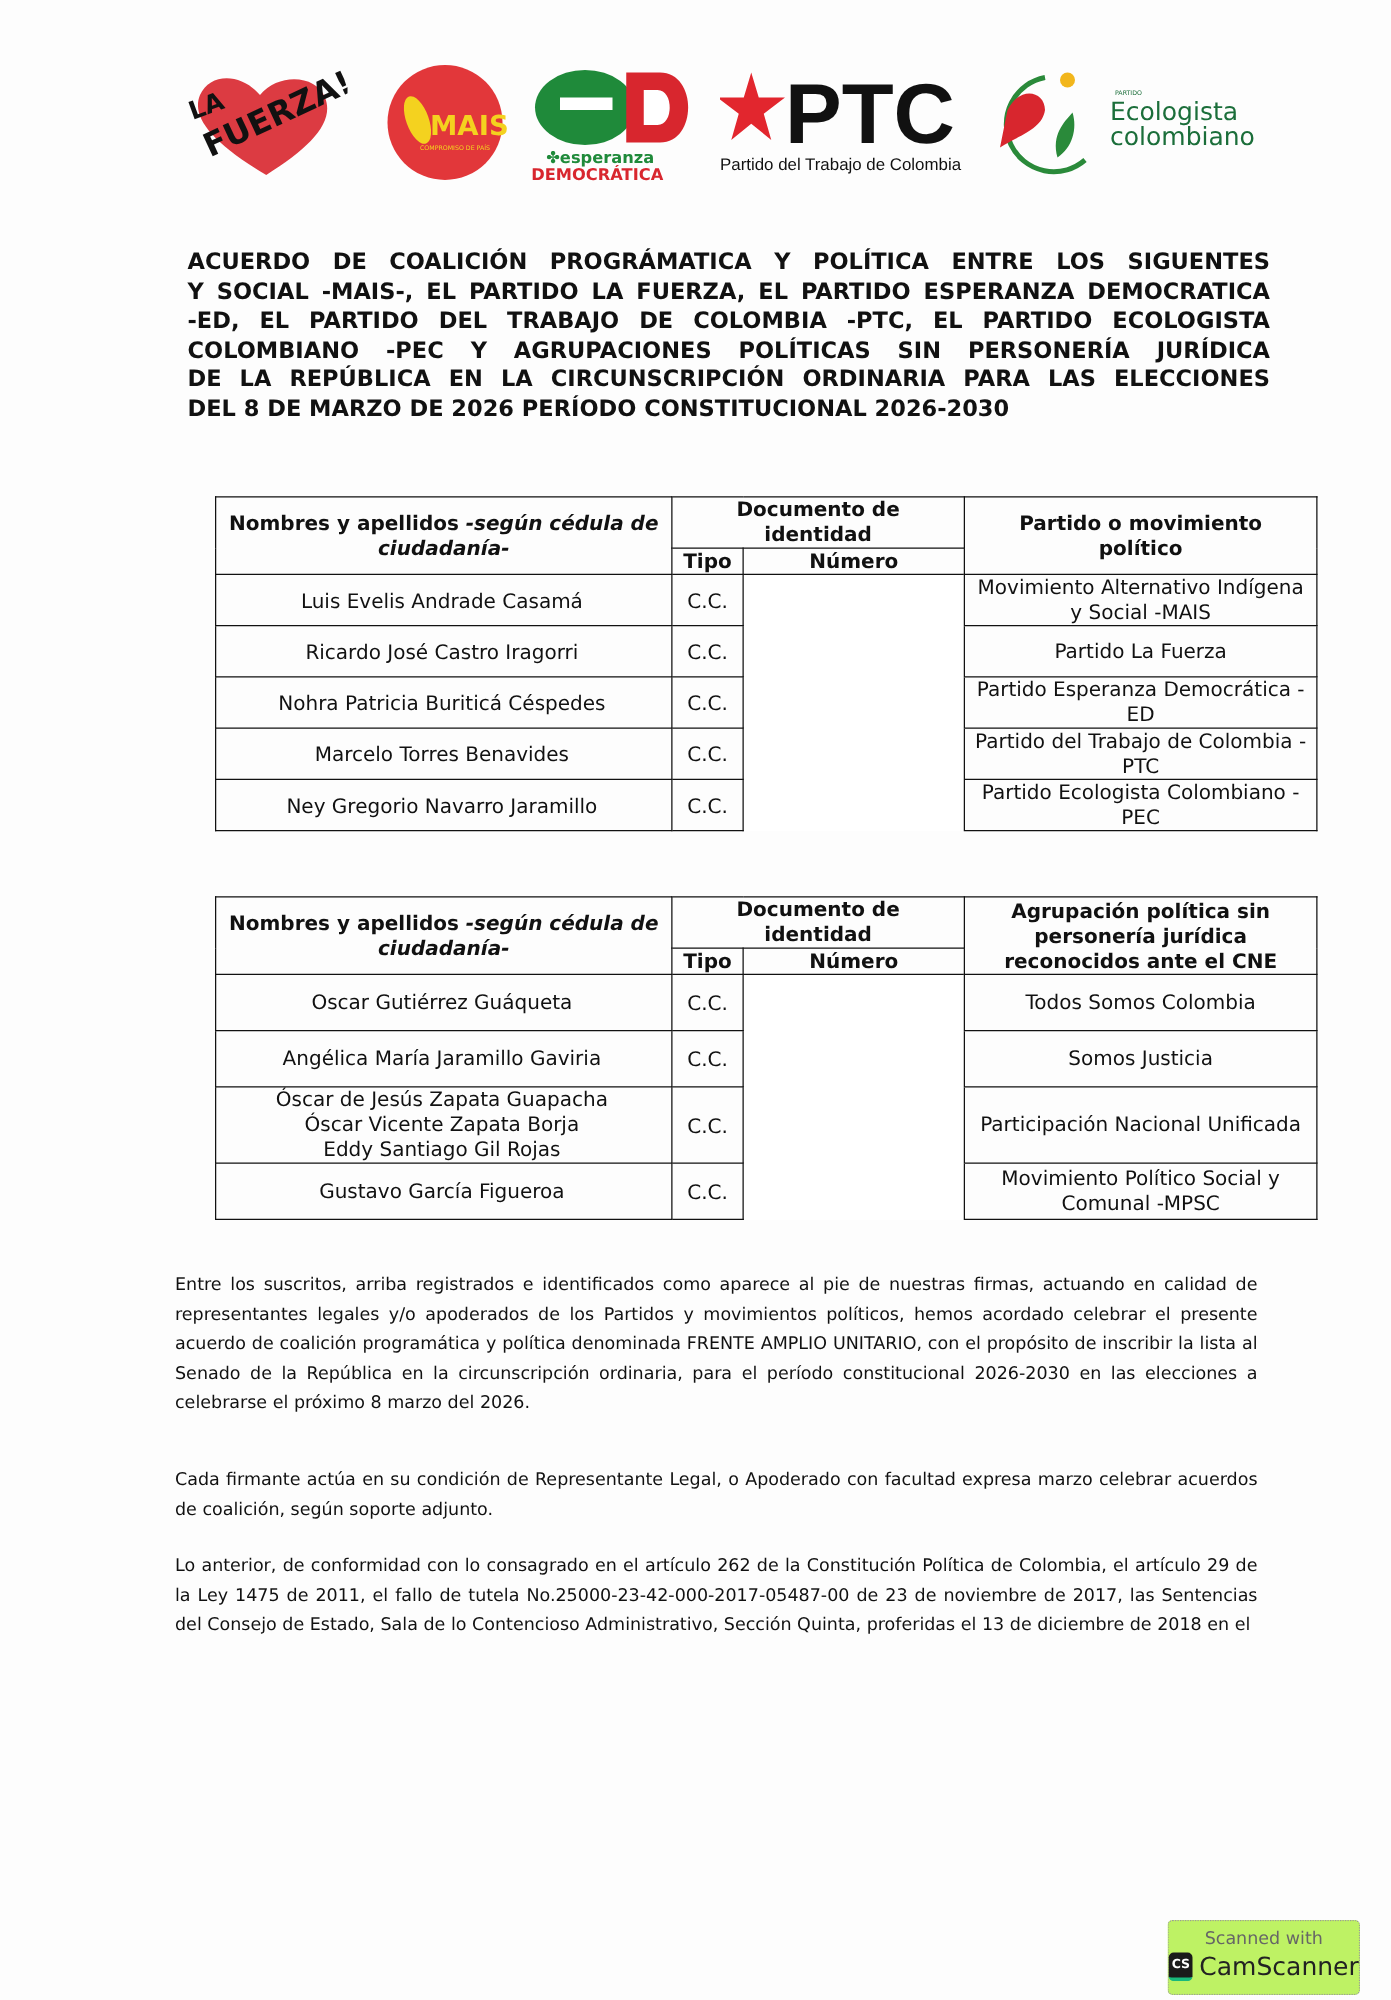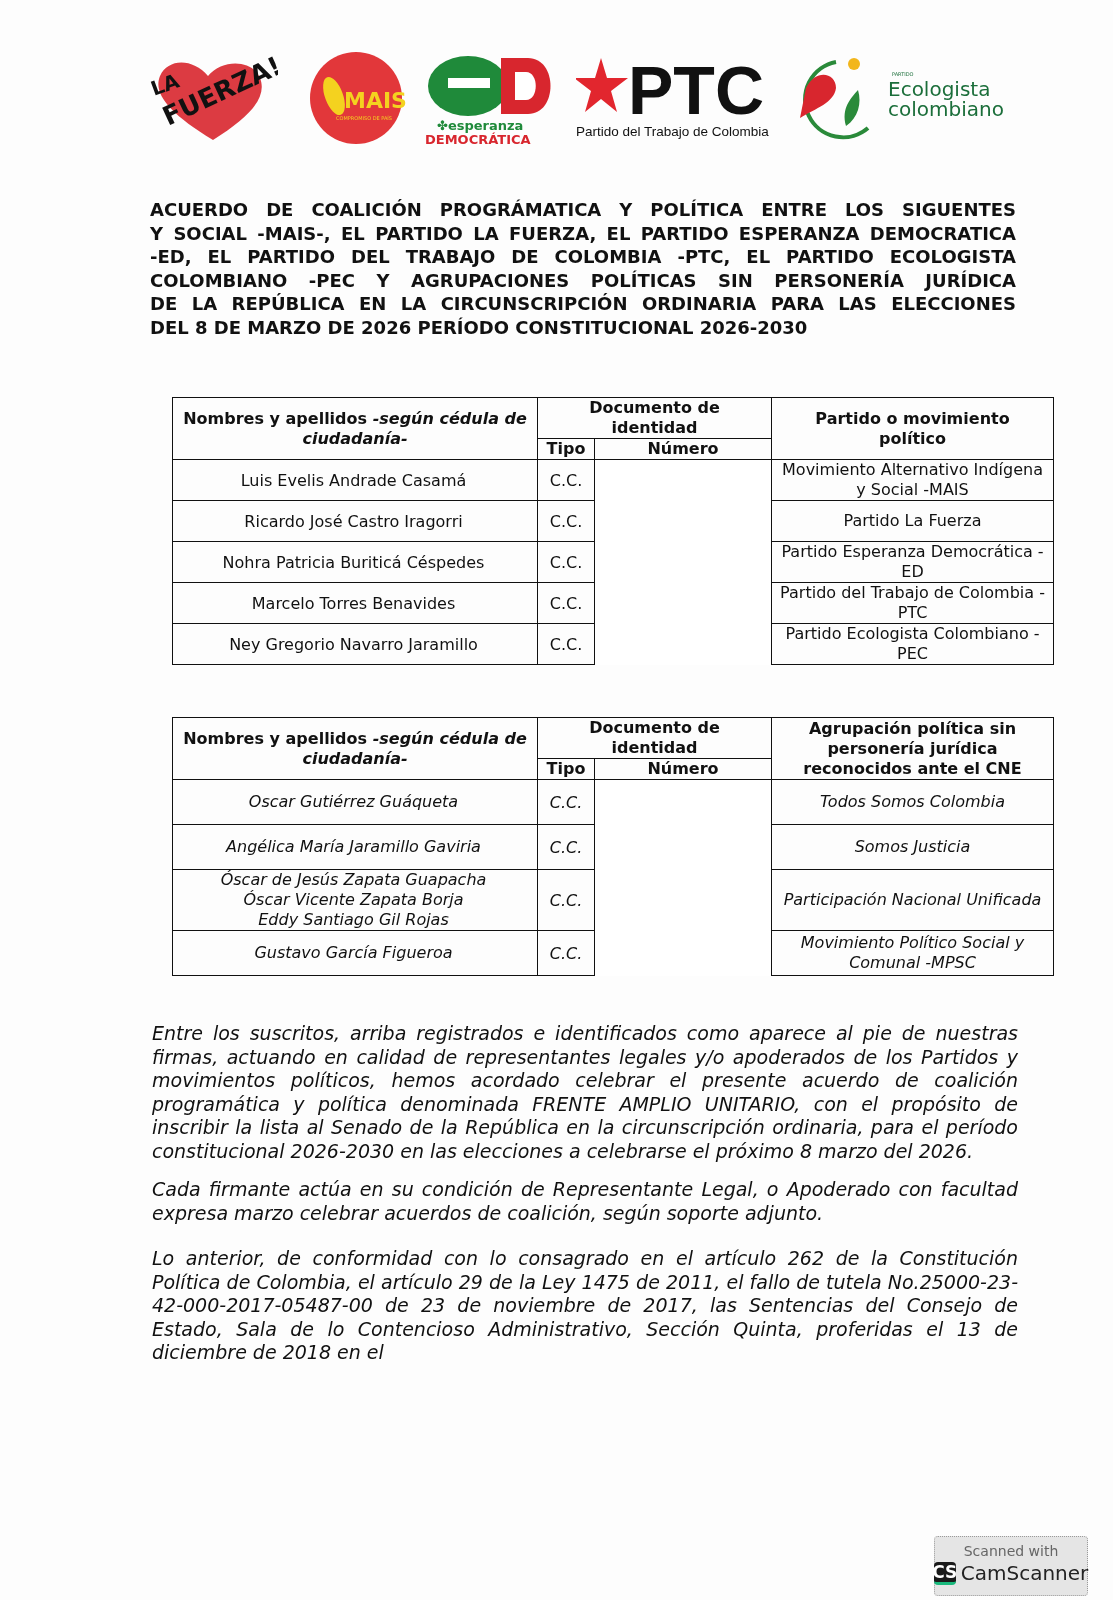--- a/index.html
+++ b/index.html
@@ -34,40 +34,39 @@
   table.cand th .it { font-style: italic; }
   table.cand th.tipo { width: 48px; padding: 0 4px; }
   table.cand th.num { width: 160px; }
   table.cand td.name { text-align: center; padding-left: 5px; }
   table.cand td.tipo { text-align: center; }
   table.cand td.num { border-top-color: transparent; border-bottom-color: transparent; background: #fff; }
   table.cand td.party { text-align: center; line-height: 20px; }
   #t1 { top: 397px; }
   #t2 { top: 717px; }
   #t1 tr.row td { height: 40px; }
-  #t2 tr.row td { height: 44px; font-style: italic; }
+  #t2 tr.row td { height: 44px; }
   #t2 tr.tall td { height: 60px; }
   .names div { line-height: 20px; }
 
   .para {
-    position: absolute; left: 152px; width: 866px; font-size: 19px; line-height: 23.5px;
+    position: absolute; left: 140px; width: 866px; font-size: 14px; line-height: 23.5px;
     text-align: justify;
-    font-style: italic;
   }
   #p1 { top: 1003px; }
   #p2 { top: 1159px; }
   #p3 { top: 1228px; }
 
   .cams {
     position: absolute; left: 934px; top: 1536px; width: 152px; height: 58px;
-    border: 1.5px dotted #9a9a9a; border-radius: 4px; background: #e5e5e5; text-align: center;
+    border: 1.5px dotted #9a9a9a; border-radius: 4px; background: #bef264; text-align: center;
   }
   .cams .sw { font-size: 14px; color: #666; margin-top: 6px; }
   .cams .cs { font-size: 20px; color: #222; display: flex; align-items: center; justify-content: center; gap: 5px; margin-top: 2px; }
-  .cams .csicon { width: 22px; height: 20px; background: #1a1a1a; border-radius: 4px; color: #fff; font-size: 17px; font-weight: bold; display: inline-flex; align-items: center; justify-content: center; border-bottom: 3px solid #19b97c; }
+  .cams .csicon { width: 22px; height: 20px; background: #1a1a1a; border-radius: 4px; color: #fff; font-size: 10px; font-weight: bold; display: inline-flex; align-items: center; justify-content: center; border-bottom: 3px solid #19b97c; }
 </style>
 </head>
 <body>
 
 <div class="logos">
 
   <svg class="logo lafuerza" viewBox="0 0 130 100">
     <path d="M65 92 C20 65 5 45 12 28 C20 10 45 10 60 28 C75 10 105 12 112 30 C120 50 100 70 65 92 Z" fill="#d8262e" opacity="0.9"></path>
     <text x="6" y="48" font-family="DejaVu Sans, sans-serif" font-size="20" font-weight="bold" fill="#111" transform="rotate(-20 6 48)">LA</text>
     <text x="20" y="78" font-family="DejaVu Sans, sans-serif" font-size="26" font-weight="bold" fill="#111" transform="rotate(-25 20 78)">FUERZA!</text>

